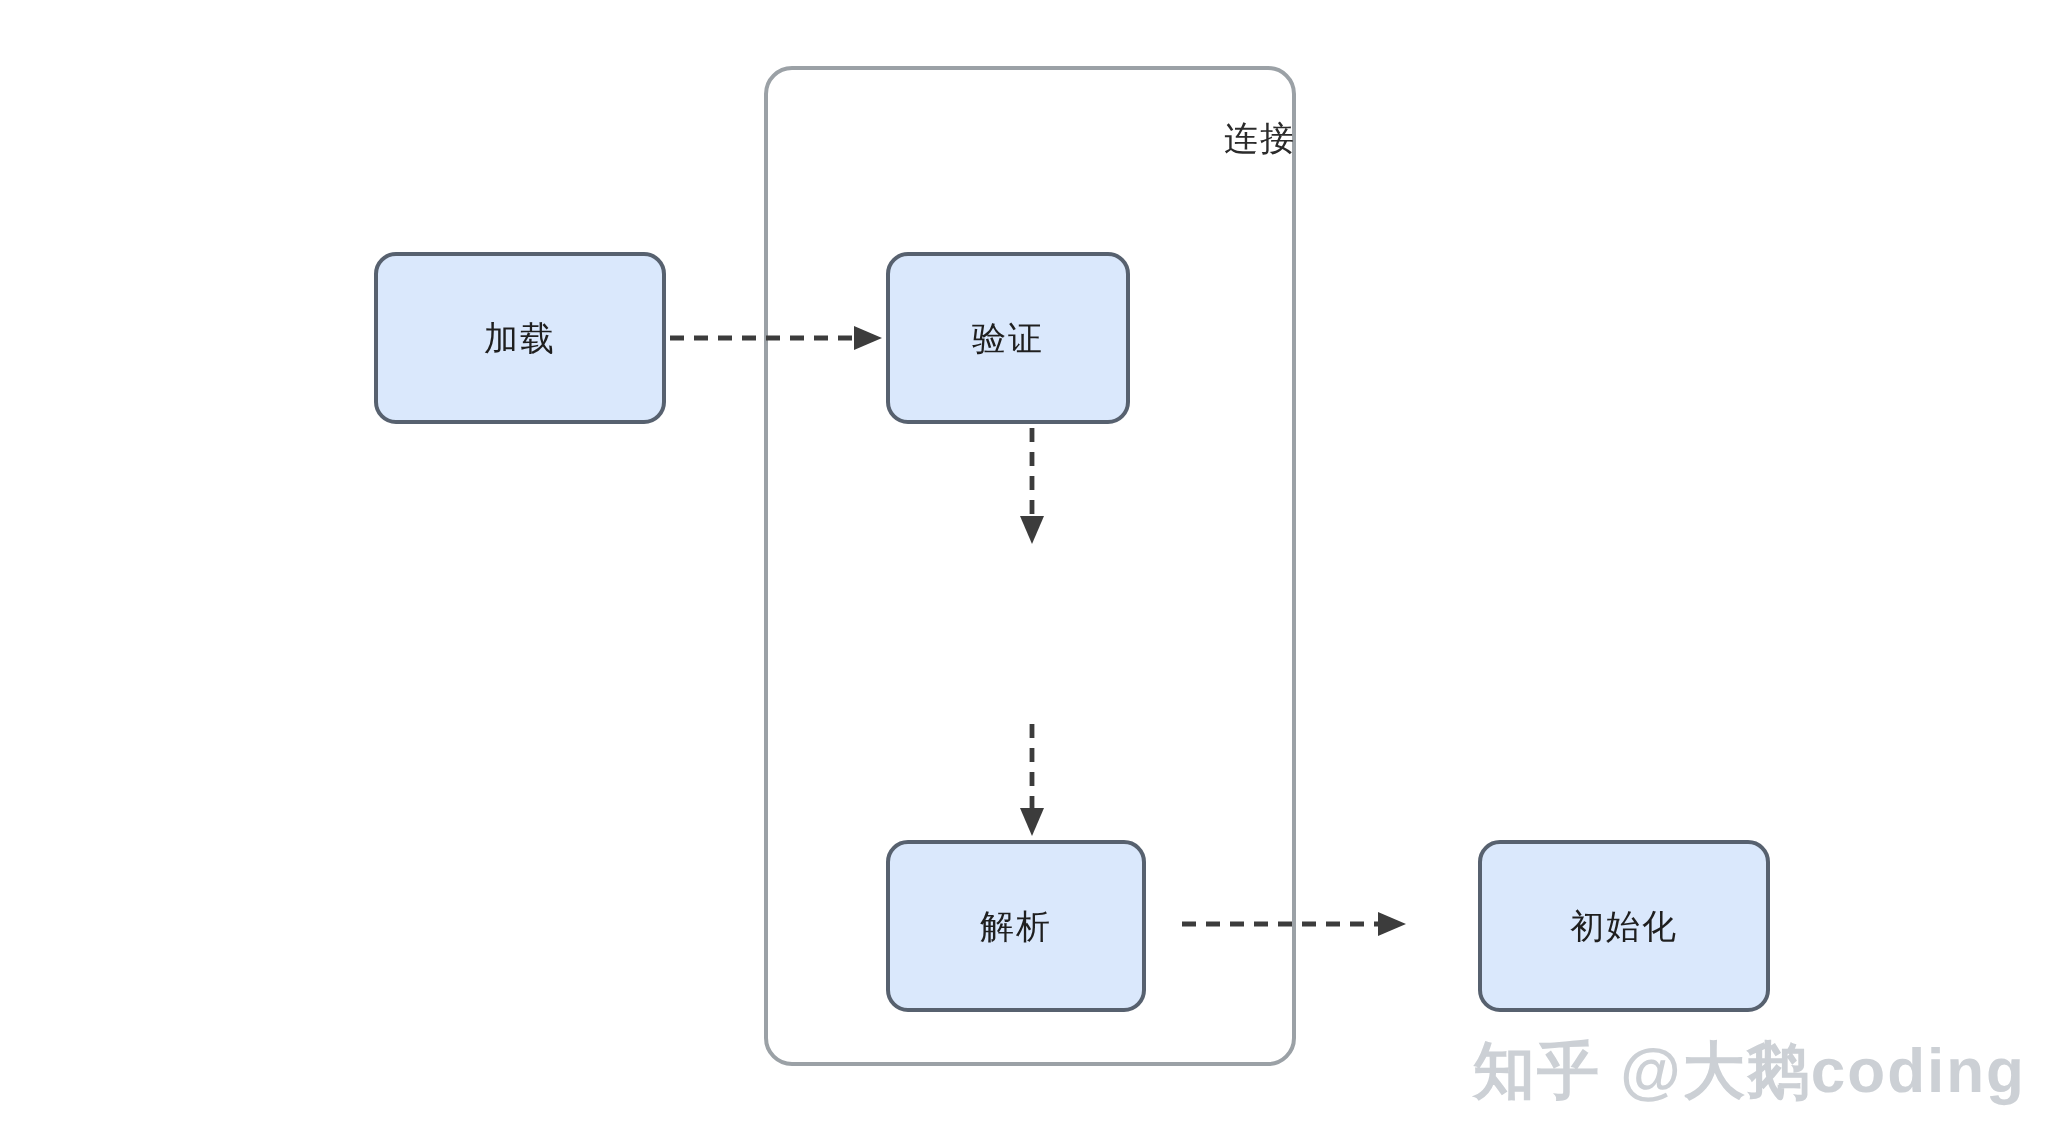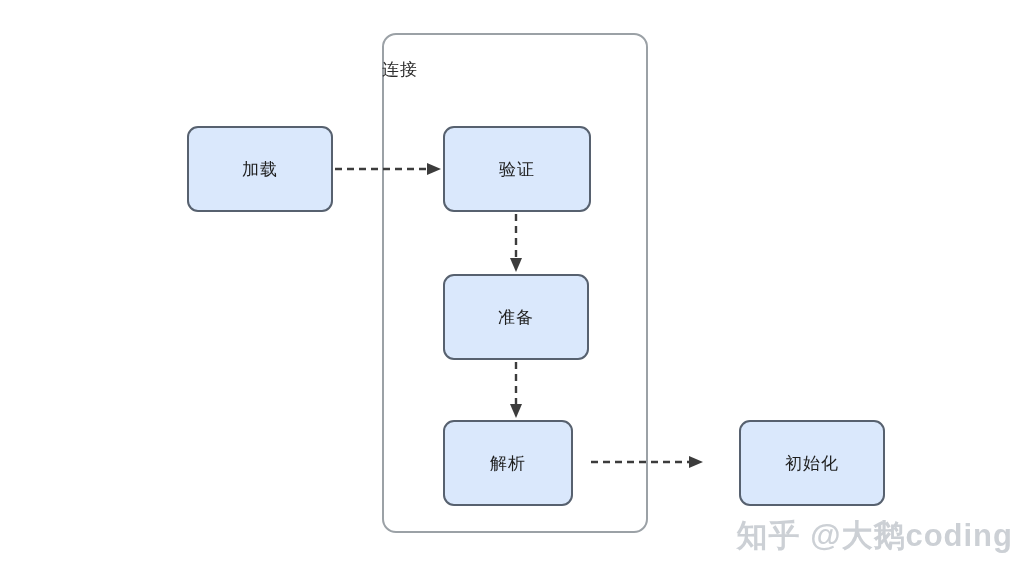--- a/index.html
+++ b/index.html
@@ -27,21 +27,21 @@
     border: 2px solid #9ba1a6;
     border-radius: 14px;
     background: transparent;
     box-sizing: border-box;
   }
   .group-title {
     position: absolute;
     left: 382px;
     top: 58px;
     width: 266px;
-    text-align: left;
+    text-align: right;
     font-size: 17px;
     color: #2b2b2b;
     letter-spacing: 1px;
     line-height: 24px;
   }
   
   .node {
     position: absolute;
     box-sizing: border-box;
     background: #dae8fc;
@@ -51,21 +51,21 @@
     align-items: center;
     justify-content: center;
     font-size: 17px;
     color: #1f1f1f;
     letter-spacing: 1px;
     font-family: Liberation Serif, serif;
   }
   .node-label { pointer-events: none; }
 
   #node-load      { left: 187px; top: 126px; width: 146px; height: 86px; }
-  #node-verify    { left: 443px; top: 126px; width: 148px; height: 86px; }
+  #node-verify    { left: 443px; top: 126px; width: 122px; height: 86px; }
   #node-prepare   { left: 443px; top: 274px; width: 146px; height: 86px; }
   #node-parse     { left: 443px; top: 420px; width: 130px; height: 86px; }
   #node-init      { left: 739px; top: 420px; width: 146px; height: 86px; }
 
   
   #edges {
     position: absolute;
     left: 0;
     top: 0;
     width: 1035px;
@@ -125,23 +125,20 @@
   </svg>
 
   <div class="node" id="node-load">
     <span class="node-label">加载</span>
   </div>
 
   <div class="node" id="node-verify">
     <span class="node-label">验证</span>
   </div>
 
-  <div class="node" id="node-prepare">
-    <span class="node-label">准备</span>
-  </div>
 
   <div class="node" id="node-parse">
     <span class="node-label">解析</span>
   </div>
 
   <div class="node" id="node-init">
     <span class="node-label">初始化</span>
   </div>
 
   <div class="watermark">知乎 @大鹅coding</div>

